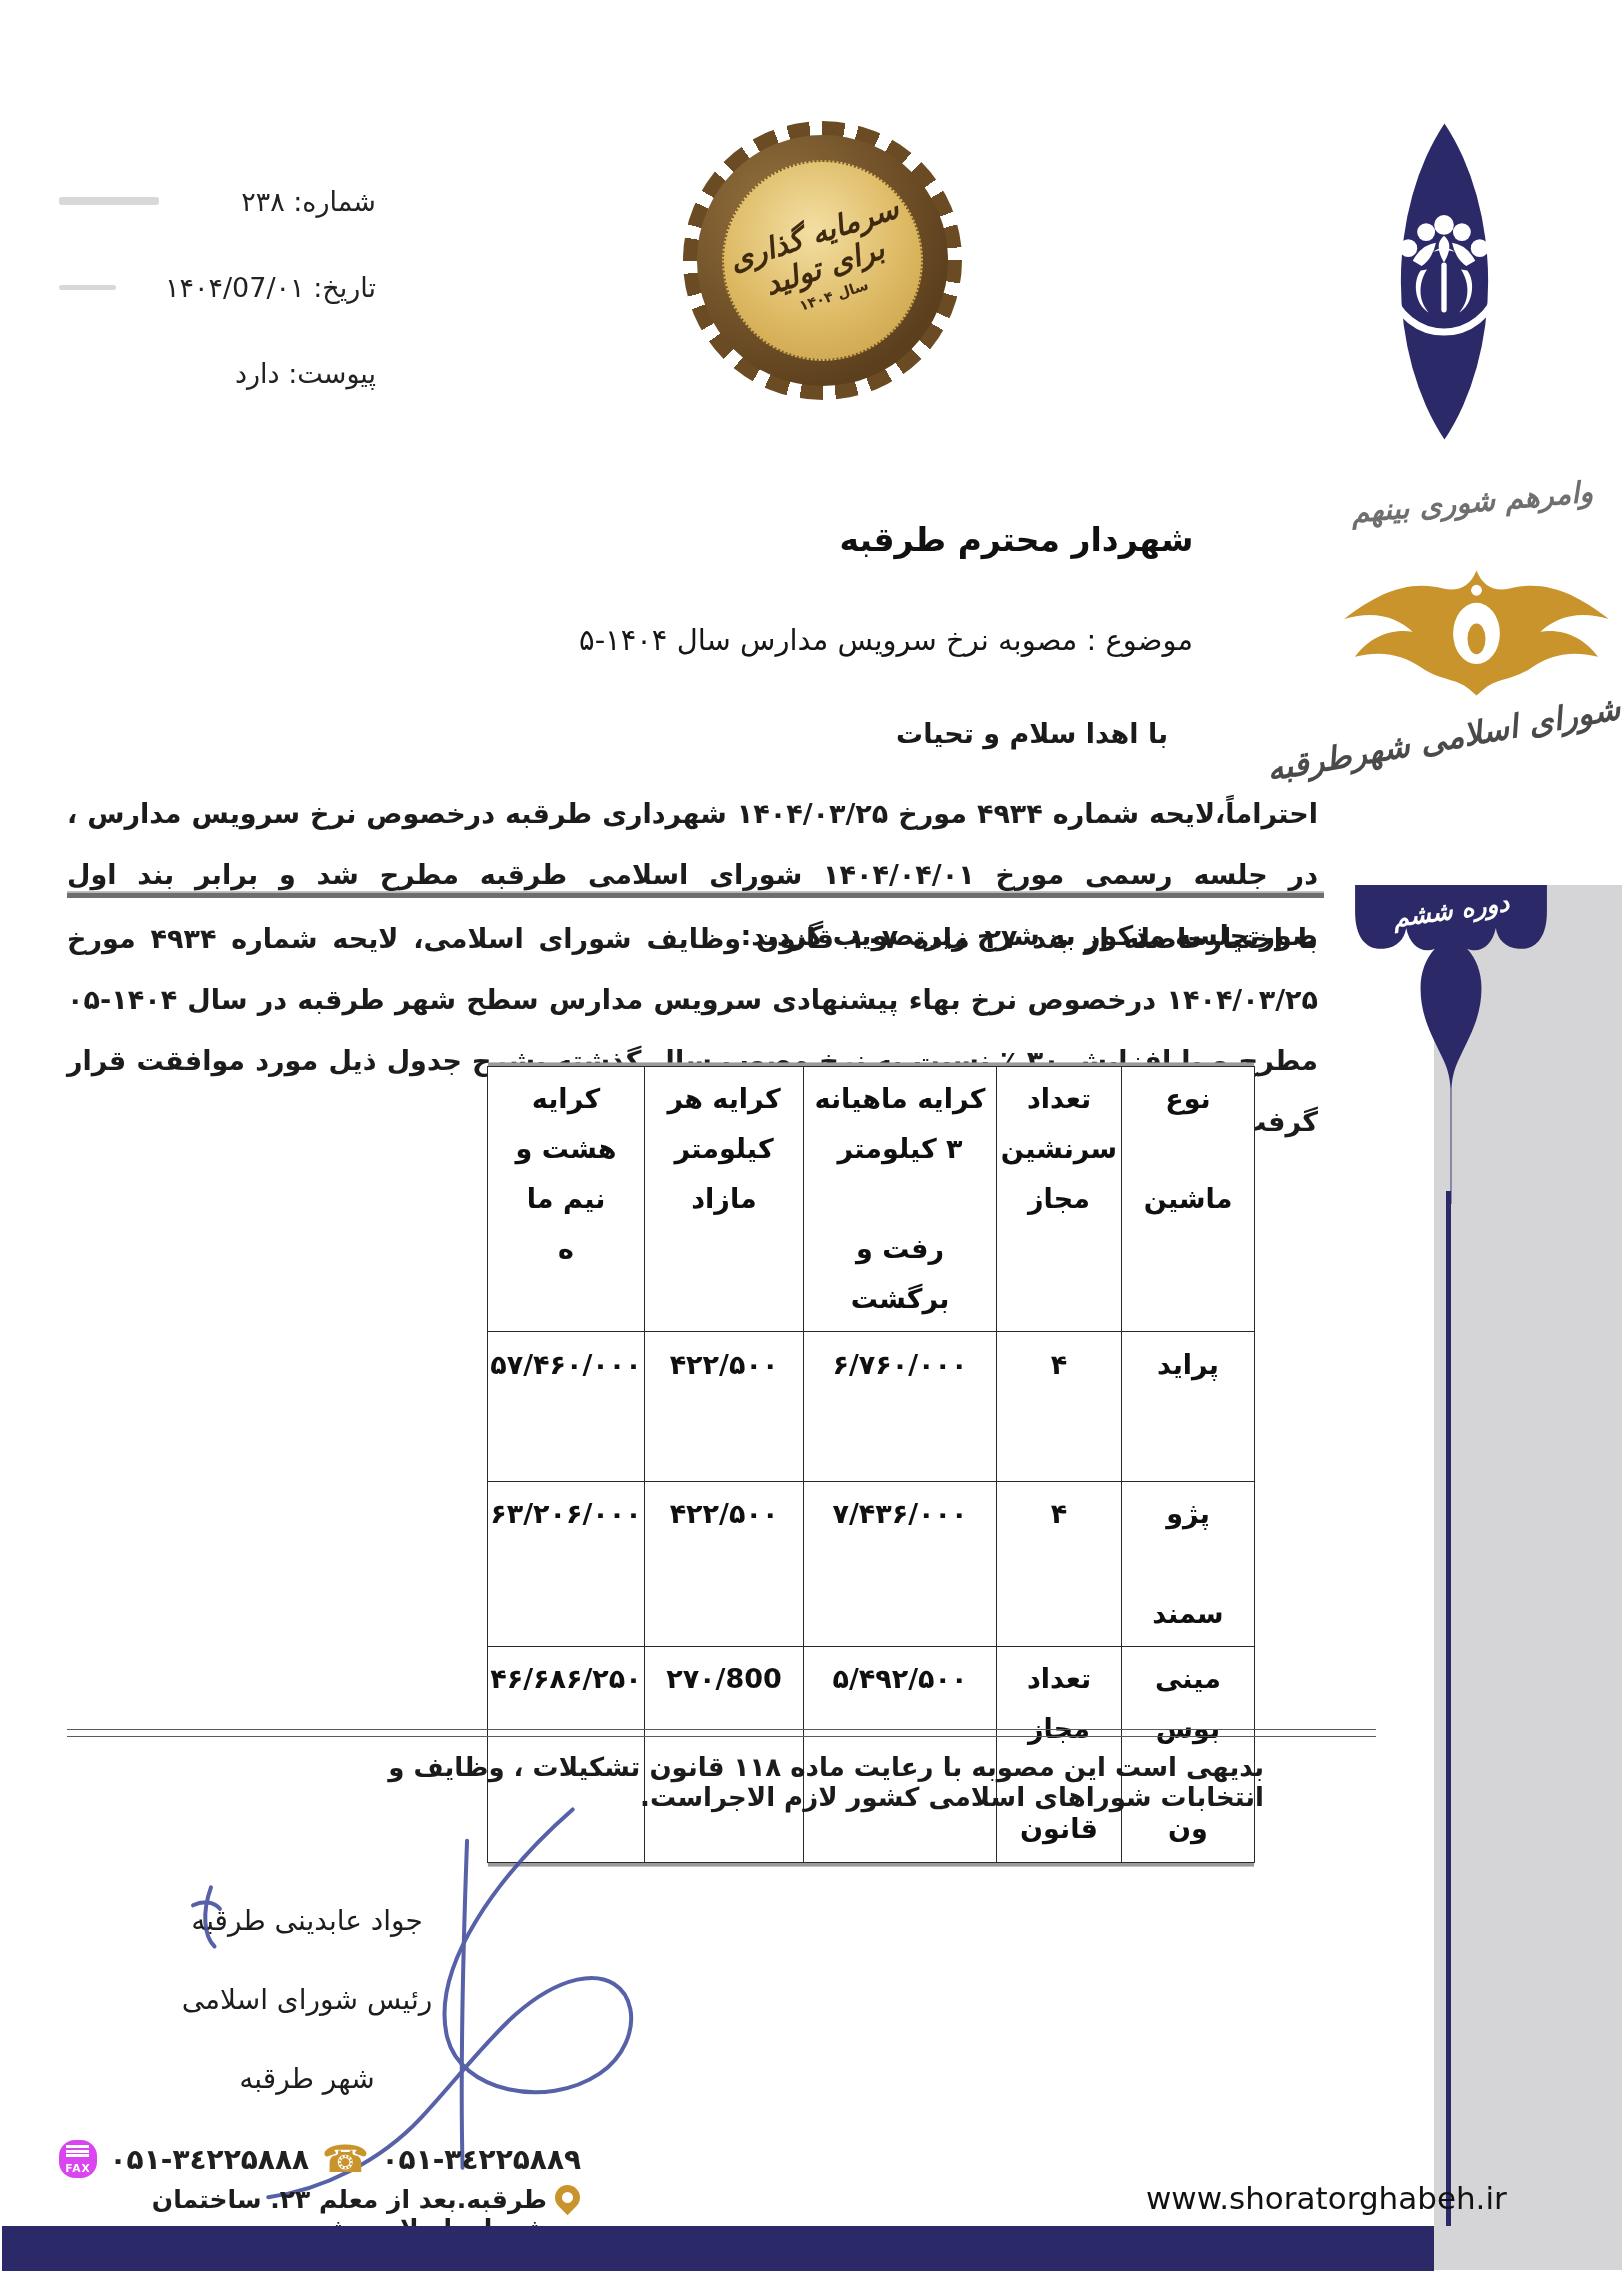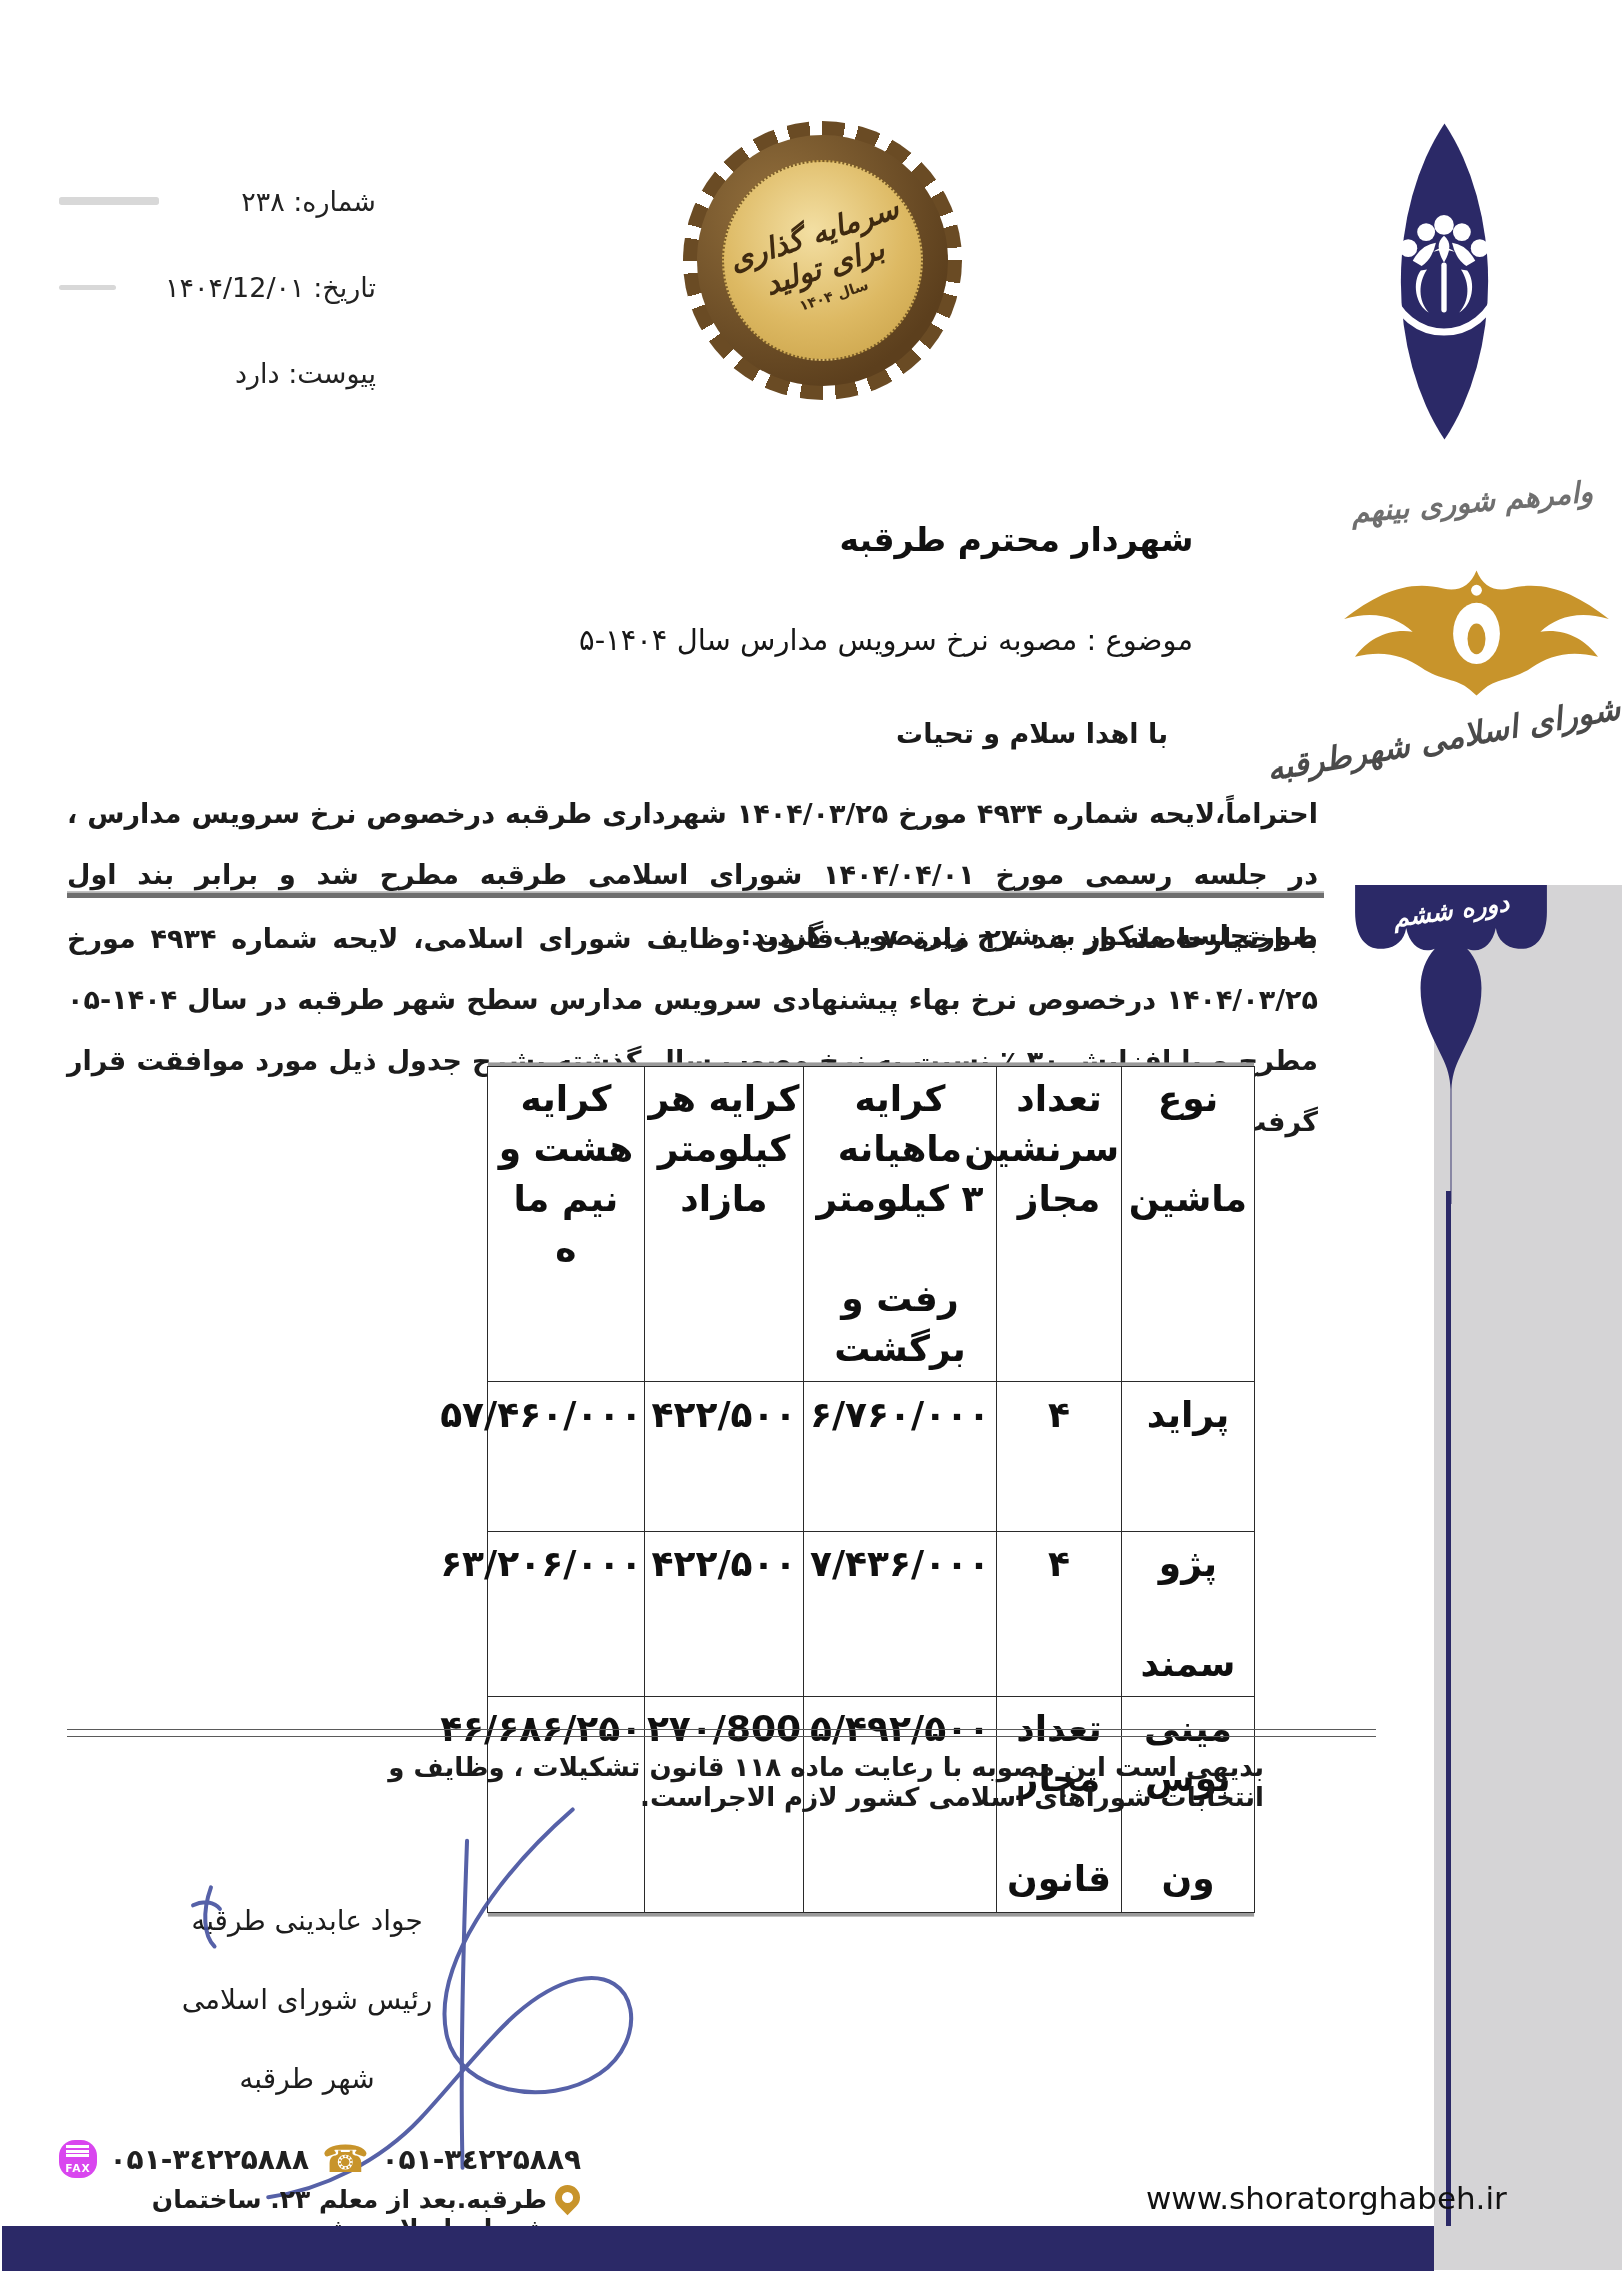--- a/index.html
+++ b/index.html
@@ -50,21 +50,21 @@
   .divider{left:67px;top:893px;width:1257px;height:5.4px;background:#6e6e6e;box-shadow:0 -1.8px 0 #b5b5b5;}
   .closing{left:358px;top:1752px;width:906px;text-align:right;font-size:26px;font-weight:bold;}
   .rule-double{left:67px;top:1729px;width:1309px;height:6.3px;border-top:1.8px solid #5a5a5a;border-bottom:1.8px solid #5a5a5a;}
 
   
   table.rates{position:absolute;left:487px;top:1066px;width:767px;border-collapse:collapse;table-layout:fixed;
         direction:rtl;background:#fff;box-shadow:0 -4.5px 0 -0.9px #9a9a9a, 0 4.5px 0 -0.9px #9a9a9a;}
   table.rates col.c0{width:133px;} table.rates col.c1{width:125px;}
   table.rates col.c2{width:193px;} table.rates col.c3{width:159px;} table.rates col.c4{width:157px;}
   table.rates th,table.rates td{border:1.8px solid #2a2a2a;vertical-align:top;text-align:center;
-        font-size:36px;font-weight:bold;color:#101010;white-space:pre-line;line-height:50px;padding:7.2px 1.8px;}
+        font-size:27px;font-weight:bold;color:#101010;white-space:pre-line;line-height:50px;padding:7.2px 1.8px;}
   table.rates thead th{height:173px;}
   table.rates tr.r0 td{height:134px;}
   table.rates tr.r1 td{height:149px;}
   table.rates tr.r2 td{height:153px;}
 
   
   .sig-text{left:159px;top:1881px;width:296px;text-align:center;font-size:28px;line-height:79px;color:#1d1d1d;}
   .sig-svg{left:125px;top:1787px;width:582px;height:430px;}
 
   
@@ -91,21 +91,21 @@
   <div class="abs artifact" style="left:59px;top:197px;width:100px;height:8px;"></div>
   <div class="abs artifact" style="left:59px;top:285px;width:57px;height:5.4px;"></div>
 
   <div class="abs meta-block">
     <div class="meta-line">
       <span>شماره:</span>
       <span>۲۳۸</span>
     </div>
     <div class="meta-line">
       <span>تاریخ:</span>
-      <span dir="ltr">۱۴۰۴/12/۰۱</span>
+      <span dir="ltr">۱۴۰۴/07/۰۱</span>
     </div>
     <div class="meta-line">
       <span>پیوست:</span>
       <span>دارد</span>
     </div>
   </div>
 
   <div class="abs seal">
     <div class="seal-ring"></div>
     <div class="seal-core"></div>

